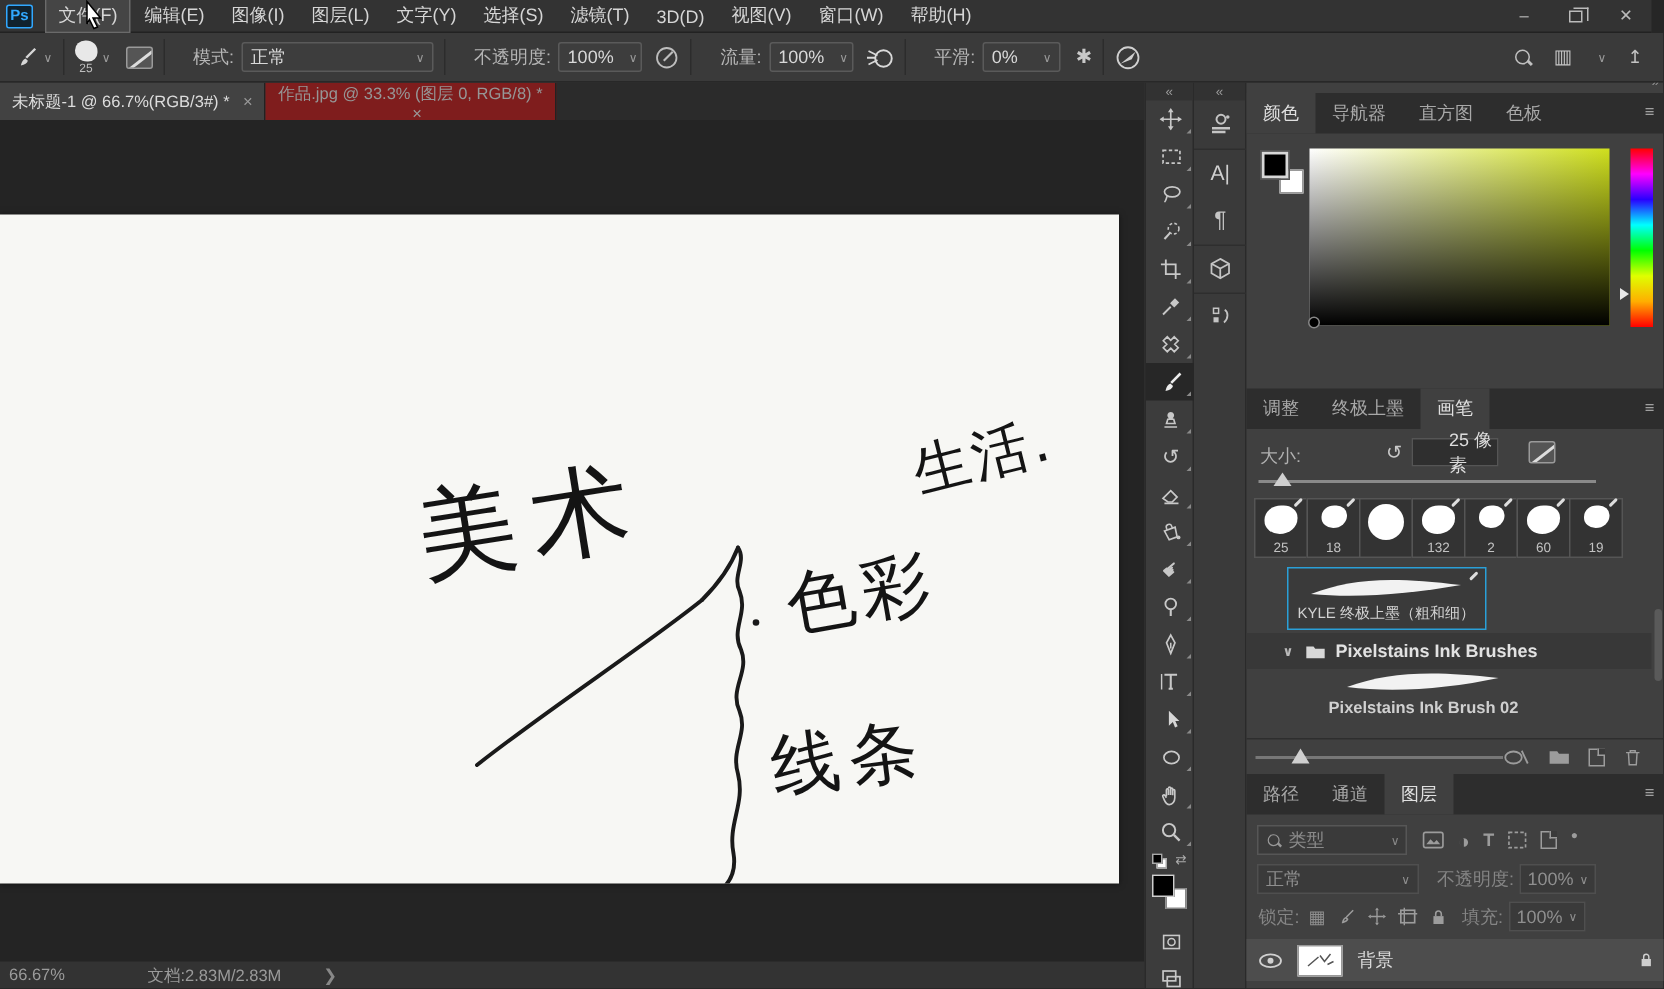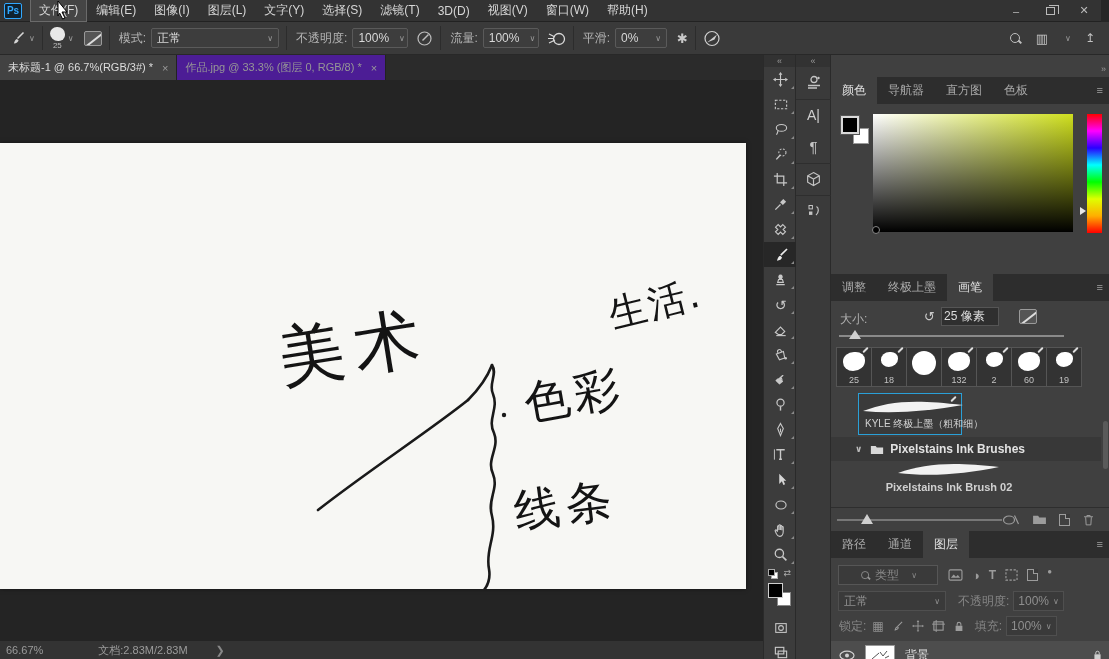--- a/index.html
+++ b/index.html
@@ -17,35 +17,35 @@
   .menu-item.hovered { background:#454545; outline:1px solid #6a6a6a; }
   .win-controls { margin-left:auto; display:flex; align-items:center; height:100%; }
   .win-btn { width:34px; height:100%; display:flex; align-items:center; justify-content:center; color:#bbb; font-size:11px; }
   .i-restore { width:9px; height:8px; border:1px solid #bbb; position:relative; }
   .i-restore::before { content:""; position:absolute; left:2px; top:-3px; width:9px; height:8px; border:1px solid #bbb; border-left:none; border-bottom:none; }
 
   
   #optionsbar { left:0; top:22px; width:1109px; height:33px; background:#3a3a3a; border-bottom:1px solid #282828; display:flex; align-items:center; z-index:29; }
   .ob-sep { width:1px; height:24px; background:#2c2c2c; margin:0 7px; }
   .ob-chev { color:#9a9a9a; font-size:8px; margin-left:3px; }
-  .ob-label { color:#b5b5b5; margin:0 5px 0 2px; white-space:nowrap; }
+  .ob-label { color:#b5b5b5; margin:0 5px 0 12px; white-space:nowrap; }
   .ob-select { background:#3d3d3d; border:1px solid #5a5a5a; border-radius:2px; height:20px; display:flex; align-items:center; padding:0 5px; color:#d8d8d8; }
   .ob-select .arr { margin-left:auto; color:#999; font-size:8px; padding-left:10px; }
   .brush-badge { display:flex; flex-direction:column; align-items:center; line-height:1; }
   .brush-dot { width:15px; height:14px; background:#e8e8e8; border-radius:55% 60% 50% 65%; }
   .brush-num { font-size:8px; color:#bdbdbd; margin-top:1px; }
   .tgl-panel { width:18px; height:15px; border:1px solid #9a9a9a; border-radius:2px; position:relative; background:#555; overflow:hidden;}
   .tgl-panel::before { content:""; position:absolute; left:-3px; top:8px; width:22px; height:2px; background:#ddd; transform:rotate(-38deg); }
   svg.icon { display:block; }
 
   
   #tabbar { left:0; top:55px; width:763px; height:25px; background:#2b2b2b; display:flex; align-items:flex-end; z-index:20; }
   .doc-tab { height:25px; display:flex; align-items:center; padding:0 8px; font-size:11px; border-right:1px solid #222; white-space:nowrap; }
   .doc-tab.active { background:#424242; color:#dddddd; }
-  .doc-tab.inactive { background:#4c1d95; color:#969696; }
+  .doc-tab.inactive { background:#7f1d1d; color:#969696;flex-direction:column; }
   .tab-close { margin-left:9px; color:#9a9a9a; font-size:11px; }
 
   
   #pasteboard { left:0; top:80px; width:763px; height:561px; background:#242424; overflow:hidden; }
   #canvas { position:absolute; left:0; top:63px; width:746px; height:446px; background:#f7f7f4; box-shadow:0 0 4px rgba(0,0,0,.5); }
   .hw { position:absolute; color:#141414; font-weight:500; white-space:nowrap; font-family:"DejaVu Sans",sans-serif; }
   #hw1 { left:278px; top:160px; font-size:66px; letter-spacing:10px; transform:rotate(-9deg); }
   #hw2 { left:608px; top:136px; font-size:38px; letter-spacing:2px; transform:rotate(-14deg); }
   #hw3 { left:524px; top:222px; font-size:46px; letter-spacing:4px; transform:rotate(-10deg); }
   #hw4 { left:514px; top:332px; font-size:46px; letter-spacing:6px; transform:rotate(-7deg); }
@@ -94,48 +94,48 @@
     background-image:linear-gradient(to top, #000, rgba(0,0,0,0)), linear-gradient(to right, #ffffff, #cfdf1e); }
   .sb-cursor { position:absolute; left:-1px; bottom:-2px; width:8px; height:8px; border:1.5px solid #888; border-radius:50%; background:#000; }
   .huebar { position:absolute; left:256px; top:10px; width:15px; height:119px;
     background:linear-gradient(to bottom,#ff0000,#ff00ff,#2a00ff,#00ffff,#00ff00,#dfff00,#ffae00,#ff0000); }
   .hue-ptr { position:absolute; left:249px; top:103px; width:0; height:0; border-top:4px solid transparent; border-bottom:4px solid transparent; border-left:6px solid #e8e8e8; }
 
   
   #brushpanel { position:relative; height:230px; }
   .bp-label { position:absolute; left:9px; top:10px; color:#b0b0b0; }
   .bp-reset { position:absolute; left:93px; top:8px; color:#c9c9c9; font-size:13px; }
-  .bp-size { position:absolute; left:110px; top:6px; width:58px; height:19px; background:#2f2f2f; border:1px solid #555; color:#ddd; display:flex; align-items:center; padding-left:2px; }
+  .bp-size { position:absolute; left:110px; top:6px; width:58px; height:19px; background:#2f2f2f; border:1px solid #555; color:#ddd; display:flex; align-items:center; padding-left:24px; }
   .bp-tglpanel { position:absolute; left:188px; top:8px; }
   .bp-slider { position:absolute; left:8px; top:34px; width:225px; height:2px; background:#8a8a8a; }
   .bp-thumb { position:absolute; left:18px; top:29px; width:0; height:0; border-left:6px solid transparent; border-right:6px solid transparent; border-bottom:9px solid #cfcfcf; }
   .preset-strip { position:absolute; left:5px; top:46px; display:flex; }
   .pcell { width:36px; height:40px; background:#333; border:1px solid #555; margin-right:-1px; position:relative; display:flex; flex-direction:column; align-items:center; justify-content:flex-start; }
   .pblob { margin-top:4px; width:22px; height:19px; background:#fff; border-radius:60% 50% 65% 55%; }
   .pblob.round { width:24px; height:24px; border-radius:50%; margin-top:3px; }
   .pblob.sm { width:17px; height:15px; }
   .pnum { font-size:9px; color:#c2c2c2; margin-top:auto; margin-bottom:1px; }
   .pen-badge { position:absolute; right:2px; top:1px; width:7px; height:2px; background:#ddd; transform:rotate(-45deg); border-radius:1px;}
-  .kyle-tile { position:absolute; left:27px; top:92px; width:104px; height:42px; background:#3a3a3a; border:1px solid #2aa0d8; }
+  .kyle-tile { position:absolute; left:27px; top:92px; width:133px; height:42px; background:#3a3a3a; border:1px solid #2aa0d8; }
   .kyle-label { position:absolute; left:6px; bottom:3px; font-size:10px; color:#d2d2d2; white-space:nowrap; }
   .wave { display:block; margin:4px auto 0; }
   .group-row { position:absolute; left:0px; top:136px; width:270px; height:24px; background:#383838; display:flex; align-items:center; color:#e2e2e2; font-weight:bold; font-size:12px; }
   .group-row .chev { margin-left:24px; color:#bbb; font-size:9px; }
   .brush01 { position:absolute; left:48px; top:160px; width:140px; height:46px; display:flex; flex-direction:column; align-items:center; }
   .brush01 .lbl { font-size:11px; color:#d0d0d0; font-weight:bold; white-space:nowrap; margin-top:2px;}
   .bp-bottom { position:absolute; left:0; bottom:0; width:278px; height:24px; border-top:1px solid #2e2e2e; display:flex; align-items:center; }
   .bp-bslider { position:absolute; left:6px; top:11px; width:165px; height:2px; background:#777; }
   .bp-bthumb { position:absolute; left:30px; top:6px; width:0; height:0; border-left:6px solid transparent; border-right:6px solid transparent; border-bottom:10px solid #cfcfcf; }
   .bp-bicons { margin-left:auto; display:flex; align-items:center; gap:12px; padding-right:14px; }
   .scrollpill { position:absolute; right:1px; top:120px; width:5px; height:48px; background:#5a5a5a; border-radius:3px; }
 
   
   #layerspanel { position:relative; height:177px; }
   .lp-row1 { position:absolute; left:0; top:6px; width:278px; height:22px; display:flex; align-items:center; }
-  .lp-filter { width:100px; height:20px; margin-left:7px; background:#3a3a3a; border:1px solid #565656; display:flex; align-items:center; color:#8a8a8a; padding:0 20px; }
+  .lp-filter { width:100px; height:20px; margin-left:7px; background:#3a3a3a; border:1px solid #565656; display:flex; align-items:center; color:#8a8a8a; padding:0 4px; }
   .lp-filter .arr { margin-left:auto; font-size:8px; color:#888; }
   .lp-ficons { display:flex; align-items:center; gap:9px; margin-left:10px; color:#9c9c9c; }
   .dim { color:#858585; }
   .lp-row2 { position:absolute; left:0; top:32px; width:278px; height:22px; display:flex; align-items:center; }
   .lp-blend { width:108px; height:20px; margin-left:7px; background:#3a3a3a; border:1px solid #4f4f4f; display:flex; align-items:center; color:#8f8f8f; padding:0 5px; }
   .lp-row3 { position:absolute; left:0; top:57px; width:278px; height:22px; display:flex; align-items:center; color:#8f8f8f; }
   .lock-icons { display:flex; align-items:center; gap:8px; margin-left:6px; }
   .val-box { height:20px; background:#3a3a3a; border:1px solid #4f4f4f; display:flex; align-items:center; color:#8f8f8f; padding:0 4px; margin-left:4px; }
   .layer-row { position:absolute; left:0; top:83px; width:282px; height:28px; background:#4d4d4d; display:flex; align-items:center; }
   .l-eye { margin-left:8px; }
@@ -460,21 +460,21 @@
     <svg class="icon" width="16" height="16" viewBox="0 0 16 16">
         <rect x="3" y="2.5" width="3.4" height="3.4" fill="none" stroke="#c4c4c4"></rect>
         <rect x="3" y="8.5" width="3.4" height="3.4" fill="#c4c4c4"></rect>
         <path d="M10.5 3.5c2.5 1.5 2.5 6-.5 8.5" fill="none" stroke="#c4c4c4" stroke-width="1.2"></path>
       </svg>
     </div>
 </div>
 
 <div id="panelarea" class="abs">
 
-  <div class="ptabs" style="margin-top:22px">
+  <div class="ptabs" style="margin-top:7px">
     <span class="expander">»</span>
     <div class="ptab active">颜色</div>
     <div class="ptab">导航器</div>
     <div class="ptab">直方图</div>
     <div class="ptab">色板</div>
     <span class="pmenu">≡</span>
   </div>
   <div id="colorpanel">
     <div class="fgbg">
       <span class="b"></span>

